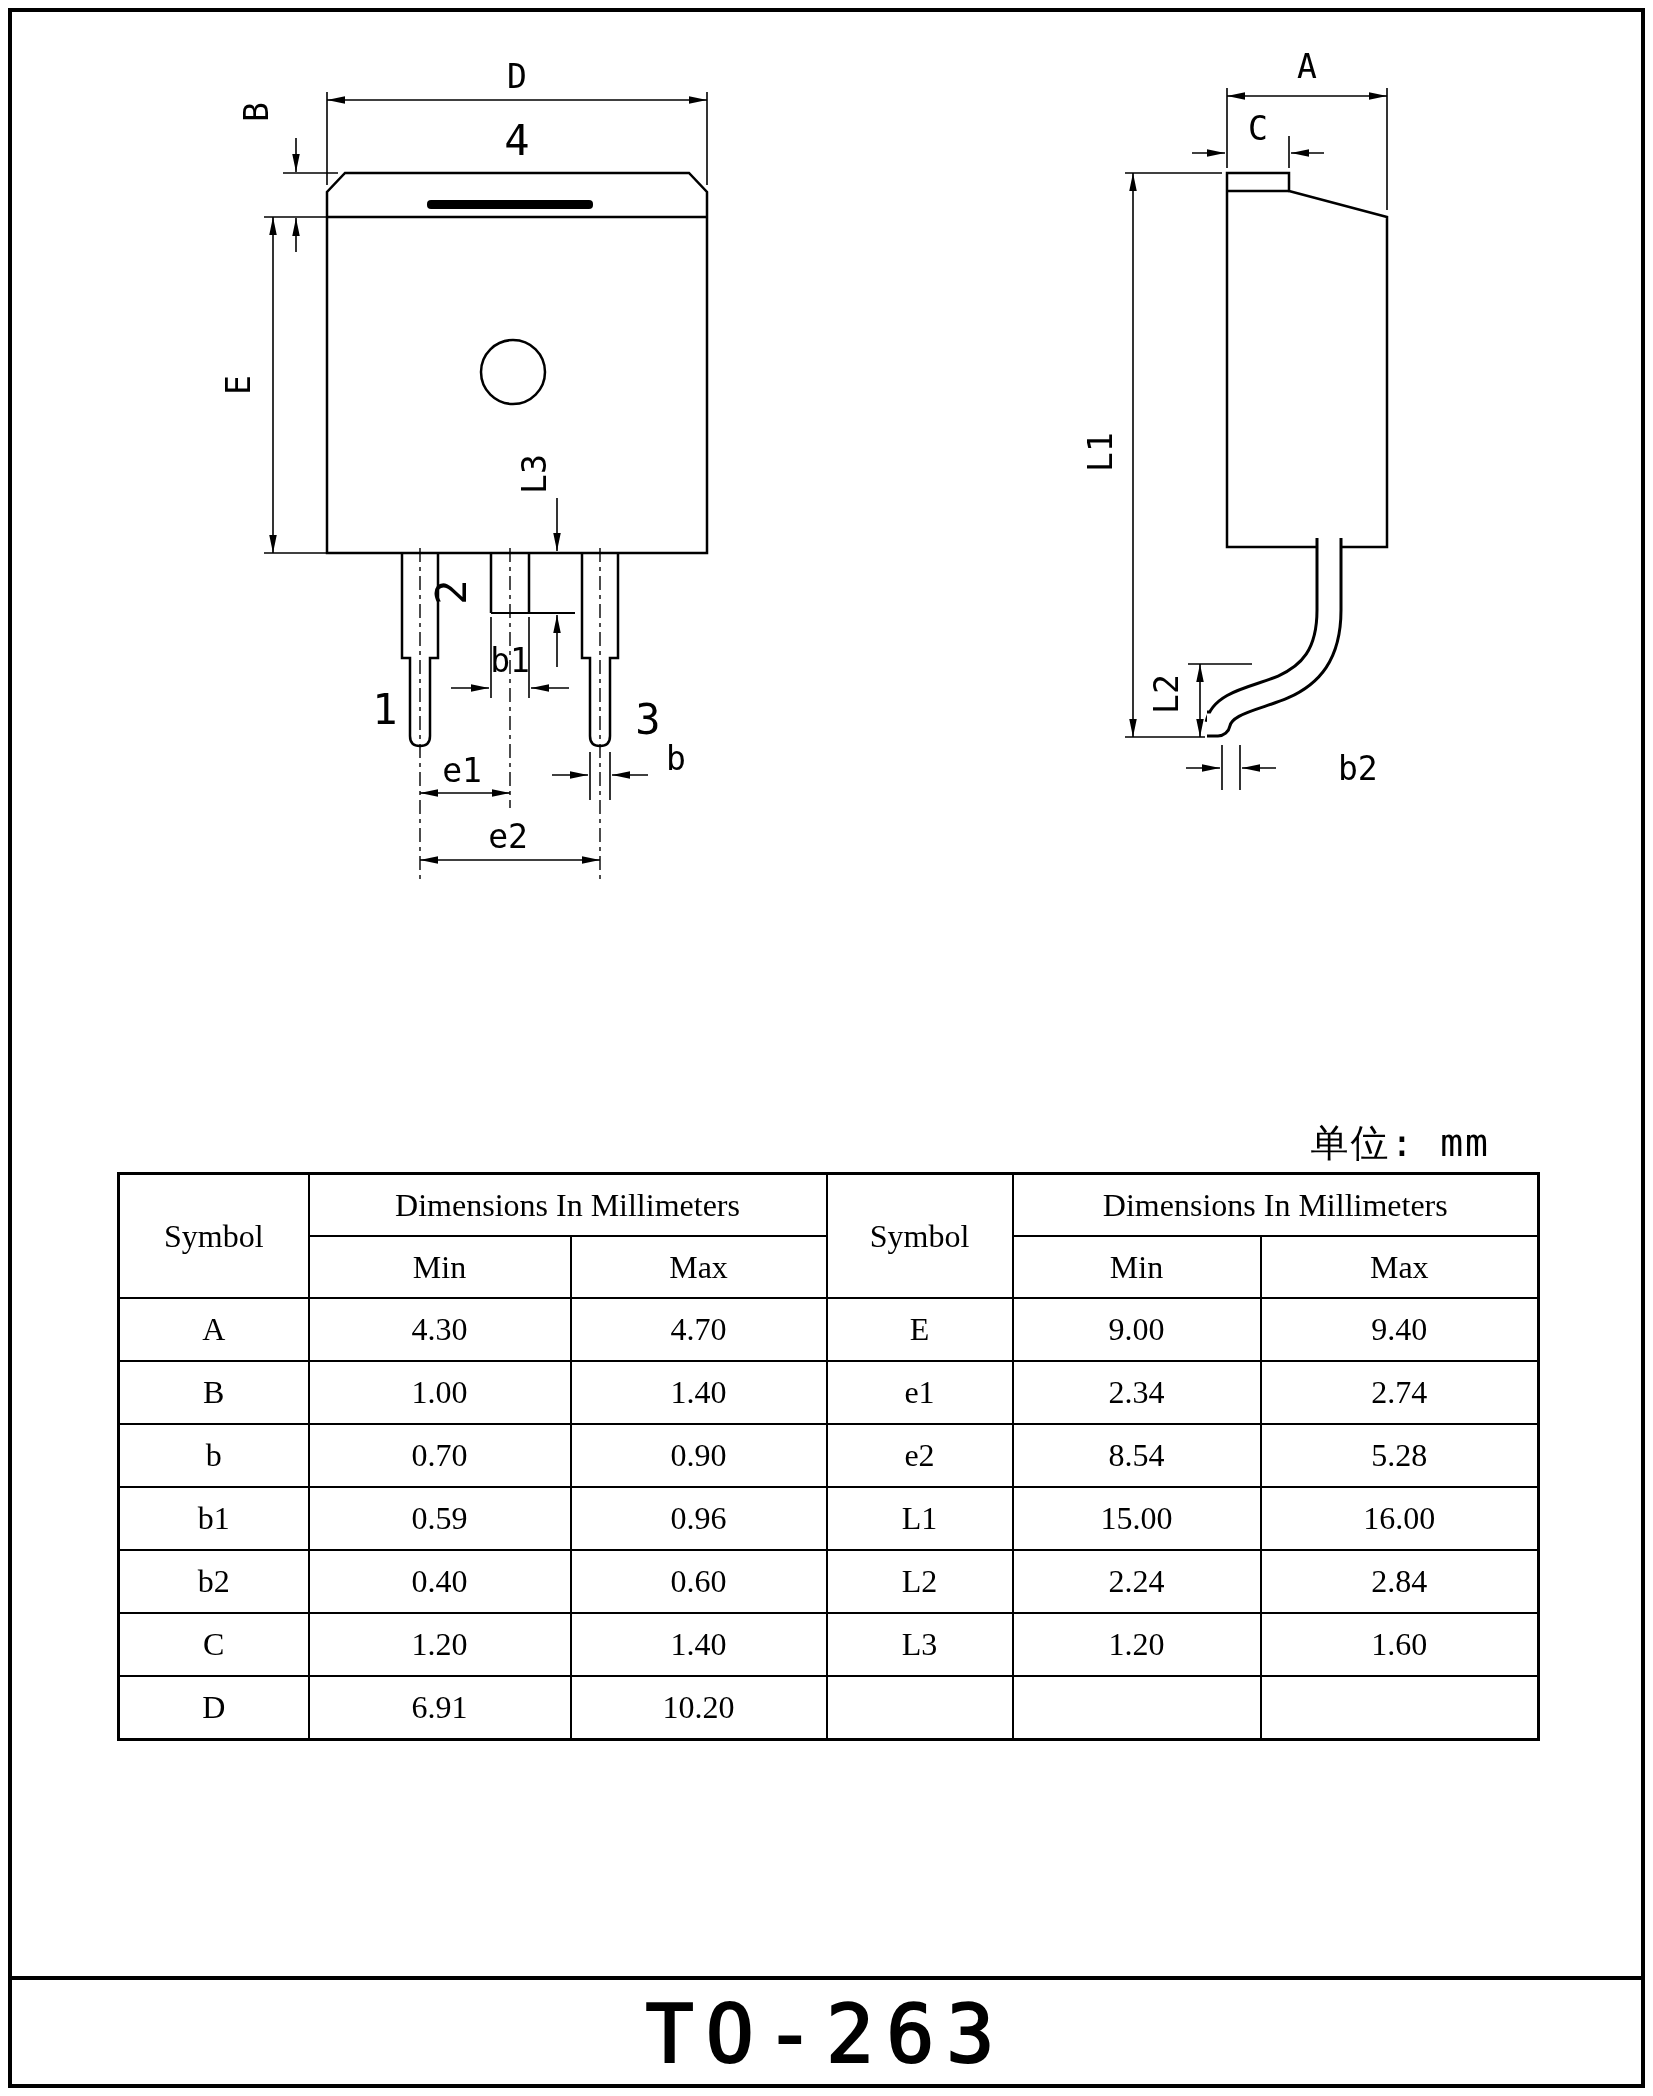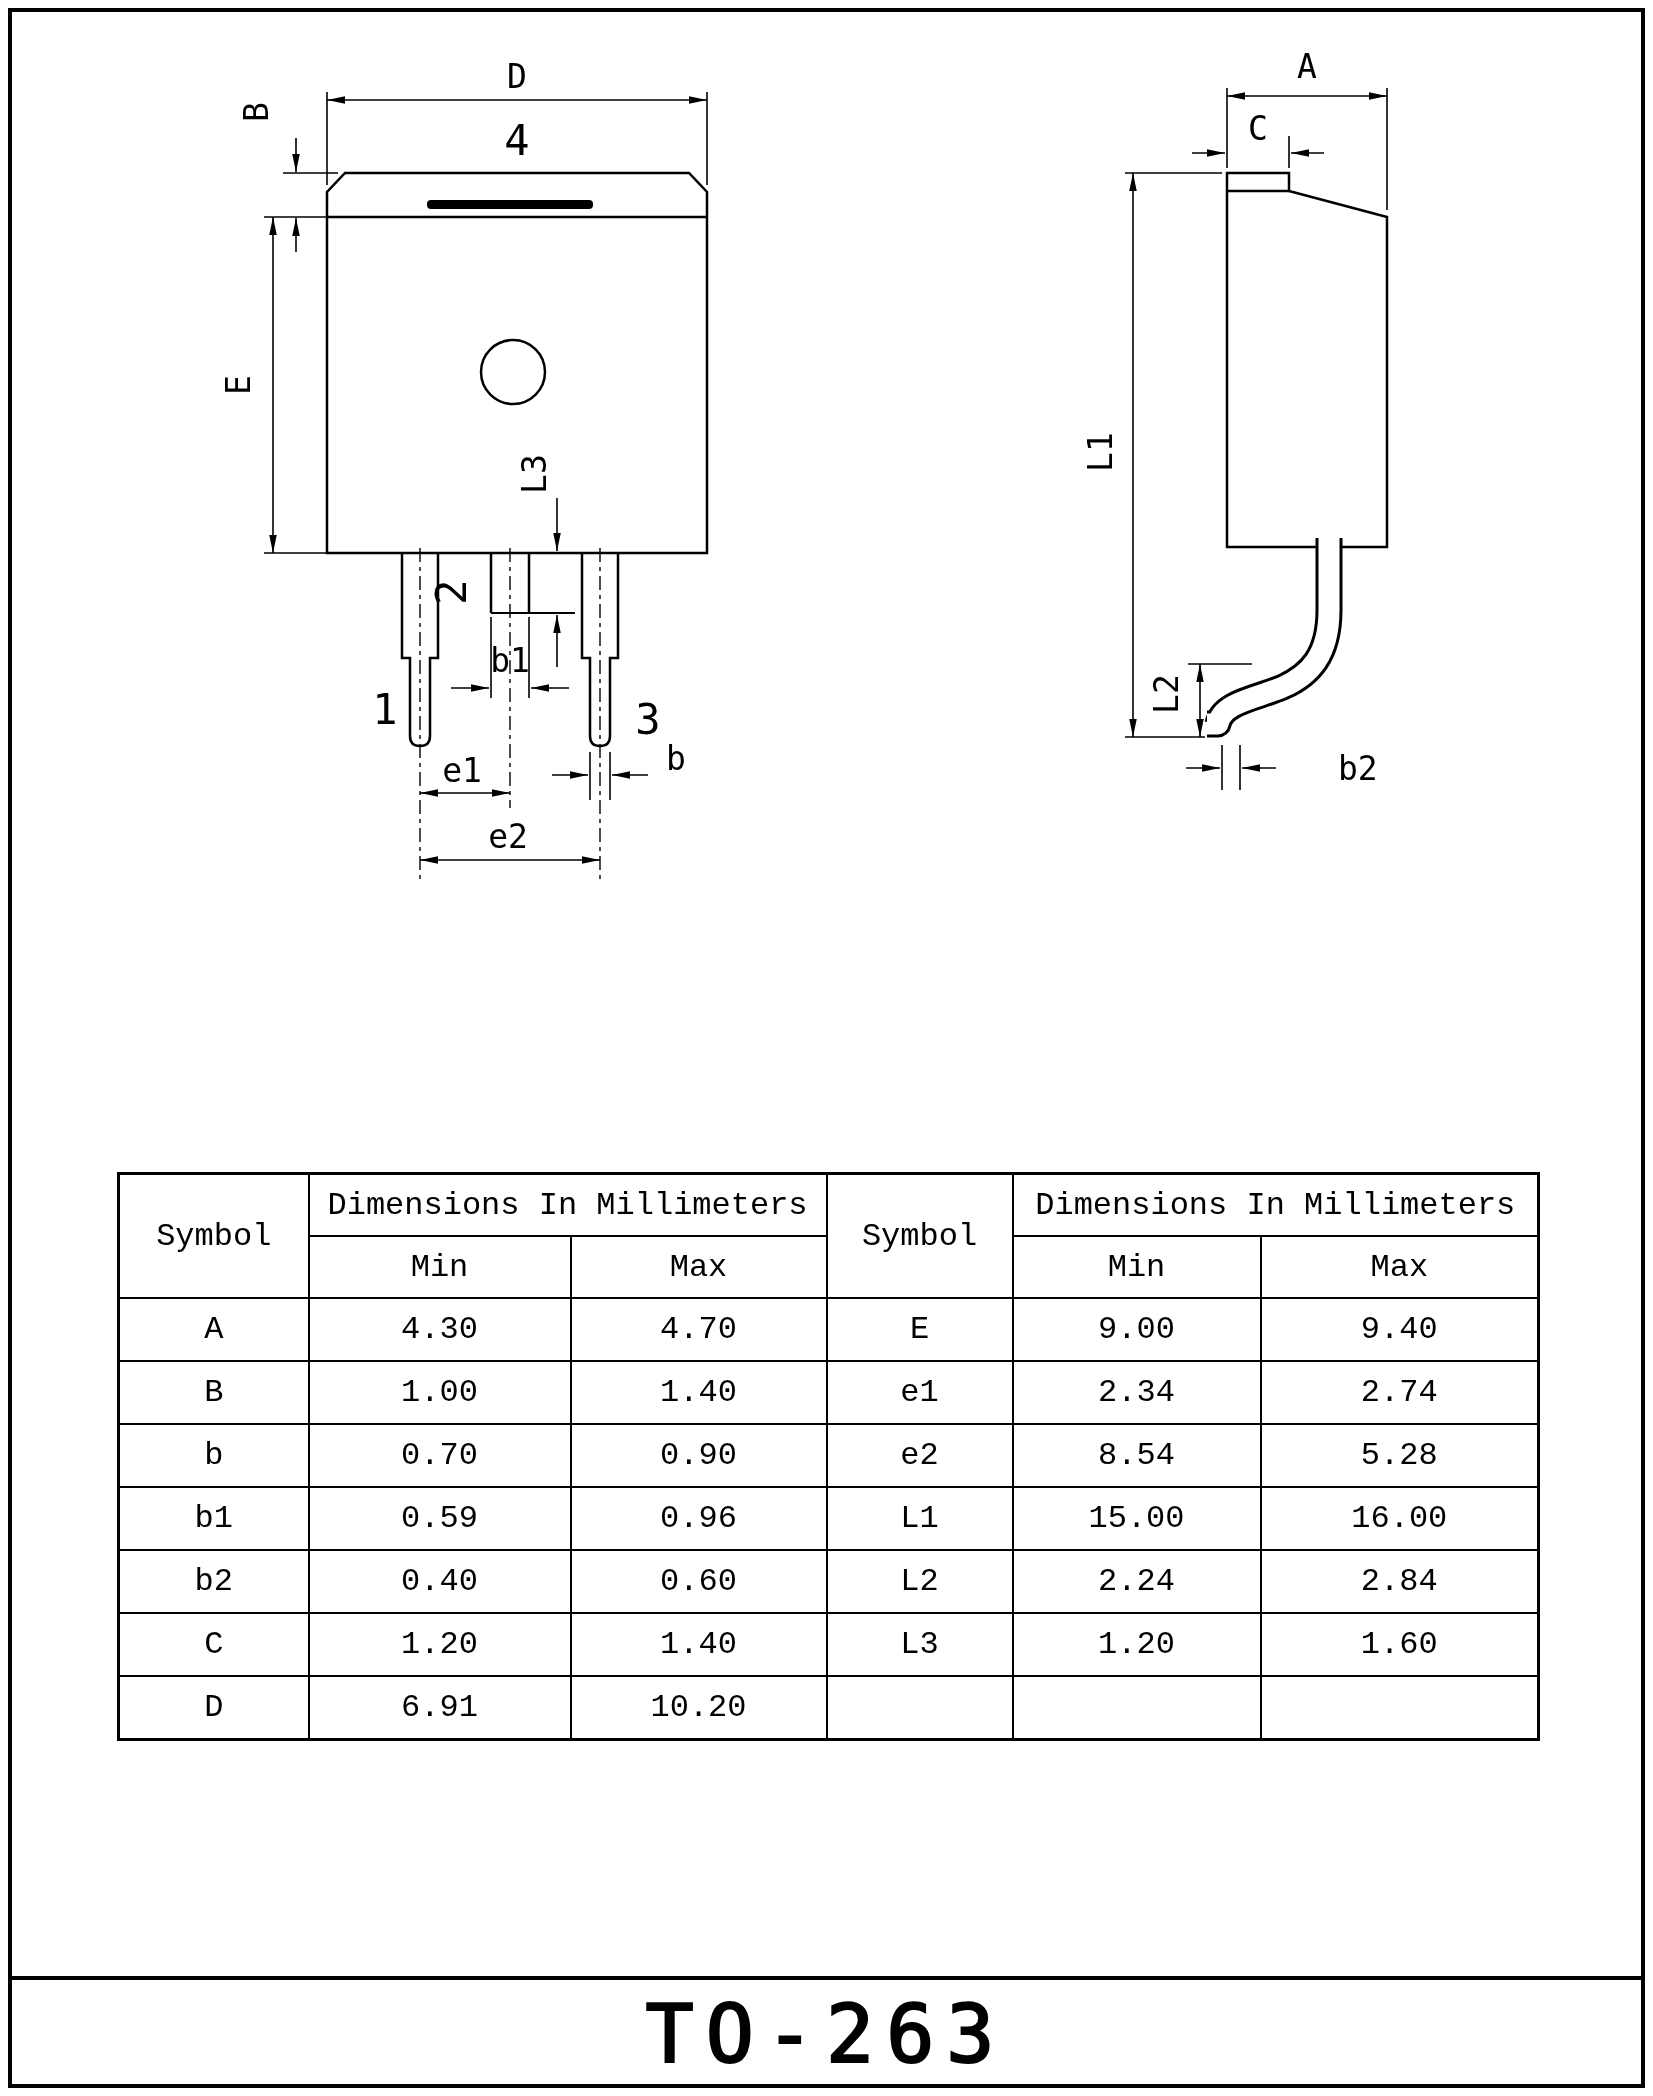--- a/index.html
+++ b/index.html
@@ -7,21 +7,21 @@
         font-family:"DejaVu Sans Mono",monospace;color:#000;overflow:hidden;}
   #frame{position:absolute;left:8px;top:8px;right:8px;bottom:8px;border:4px solid #000;}
   #title-sep{position:absolute;left:8px;right:8px;top:1976px;height:4px;background:#000;}
   svg text{font-family:"DejaVu Sans Mono",monospace;fill:#000;}
   .dim{font-size:33px;}
   .pin{font-size:42px;}
   #units{position:absolute;left:1150px;top:1118px;width:340px;text-align:right;
          font-size:38px;letter-spacing:2px;}
   #dims-table{position:absolute;left:117px;top:1172px;width:1420px;
               border-collapse:collapse;table-layout:fixed;
-              font-family:Liberation Mono, monospace;}
+              font-family:Liberation Serif, serif;}
   #dims-table{border:3px solid #000;}
   #dims-table th,#dims-table td{border:2px solid #000;text-align:center;
               font-weight:normal;font-size:32px;padding:0;}
   #dims-table thead th{height:60px;}
   #dims-table tbody td{height:61px;}
   .dims-hdr{font-size:31px;}
   #title-svg{position:absolute;left:0;top:1978px;}
 </style>
 </head>
 <body>
@@ -157,20 +157,21 @@
       <g stroke="none" fill="#000">
         <text class="dim" x="1307" y="78" text-anchor="middle">A</text>
         <text class="dim" x="1258" y="140" text-anchor="middle">C</text>
         <text class="dim" transform="translate(1112,452) rotate(-90)" text-anchor="middle">L1</text>
         <text class="dim" transform="translate(1178,694) rotate(-90)" text-anchor="middle">L2</text>
         <text class="dim" x="1338" y="780" text-anchor="start">b2</text>
       </g>
     </g>
   </svg>
 
+  <div id="units">单位: mm</div>
 
   <table id="dims-table">
     <colgroup>
       <col style="width:190px">
         <col style="width:262px">
         <col style="width:256px">
       <col style="width:186px">
         <col style="width:248px">
         <col style="width:278px">
     </colgroup>

